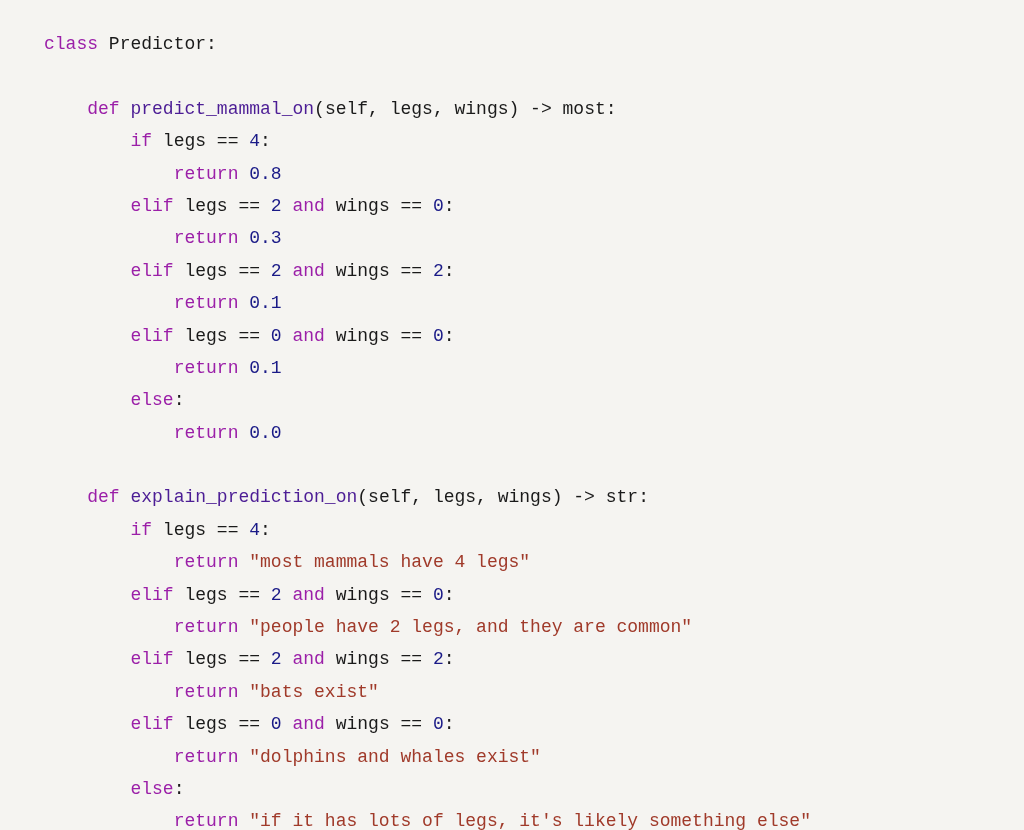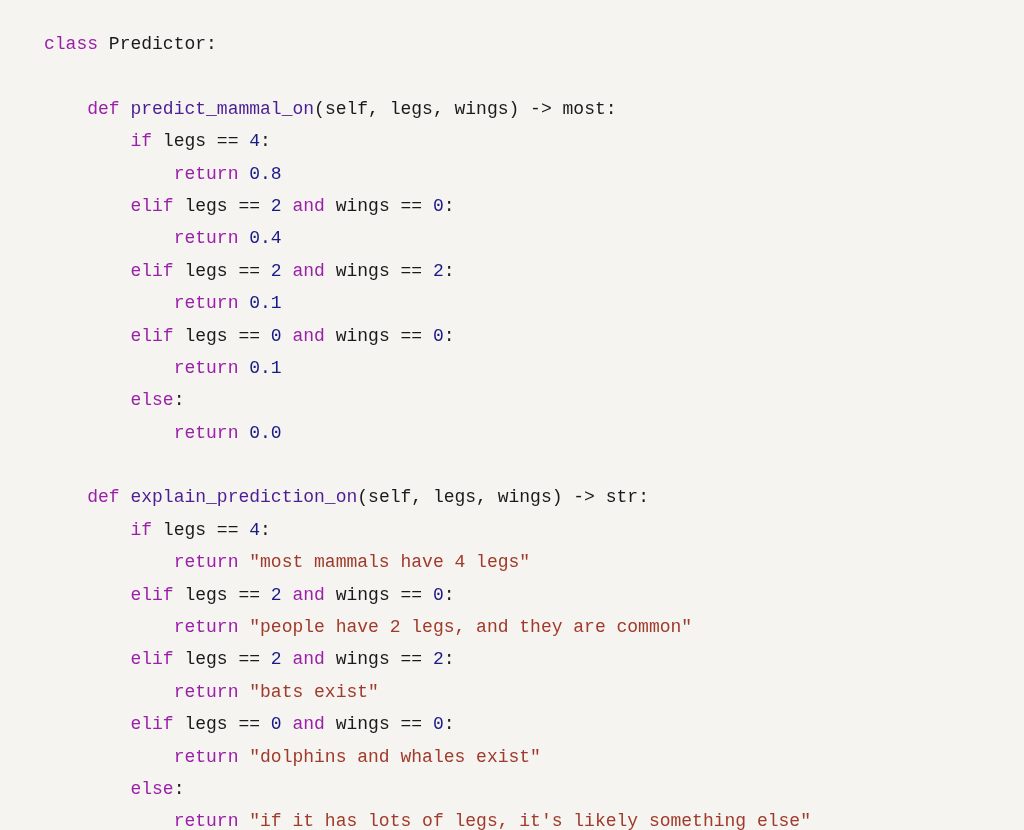--- a/index.html
+++ b/index.html
@@ -23,21 +23,21 @@
 </style>
 </head>
 <body>
 
 <div class="code-container"><span class="kw">class</span><span> </span><span class="id">Predictor</span><span>:</span>
 
     <span class="kw">def</span><span> </span><span class="fn">predict_mammal_on</span><span class="id">(self, legs, wings) -&gt; </span><span class="id">most</span><span class="id">:</span>
         <span class="kw">if</span><span class="id"> legs == </span><span class="num">4</span><span>:</span>
             <span class="kw">return</span><span> </span><span class="num">0.8</span>
         <span class="kw">elif</span><span class="id"> legs == </span><span class="num">2</span><span> </span><span class="kw">and</span><span class="id"> wings == </span><span class="num">0</span><span>:</span>
-            <span class="kw">return</span><span> </span><span class="num">0.4</span>
+            <span class="kw">return</span><span> </span><span class="num">0.3</span>
         <span class="kw">elif</span><span class="id"> legs == </span><span class="num">2</span><span> </span><span class="kw">and</span><span class="id"> wings == </span><span class="num">2</span><span>:</span>
             <span class="kw">return</span><span> </span><span class="num">0.1</span>
         <span class="kw">elif</span><span class="id"> legs == </span><span class="num">0</span><span> </span><span class="kw">and</span><span class="id"> wings == </span><span class="num">0</span><span>:</span>
             <span class="kw">return</span><span> </span><span class="num">0.1</span>
         <span class="kw">else</span><span>:</span>
             <span class="kw">return</span><span> </span><span class="num">0.0</span>
 
     <span class="kw">def</span><span> </span><span class="fn">explain_prediction_on</span><span class="id">(self, legs, wings) -&gt; </span><span class="id">str</span><span class="id">:</span>
         <span class="kw">if</span><span class="id"> legs == </span><span class="num">4</span><span>:</span>
             <span class="kw">return</span><span> </span><span class="str">"most mammals have 4 legs"</span>

